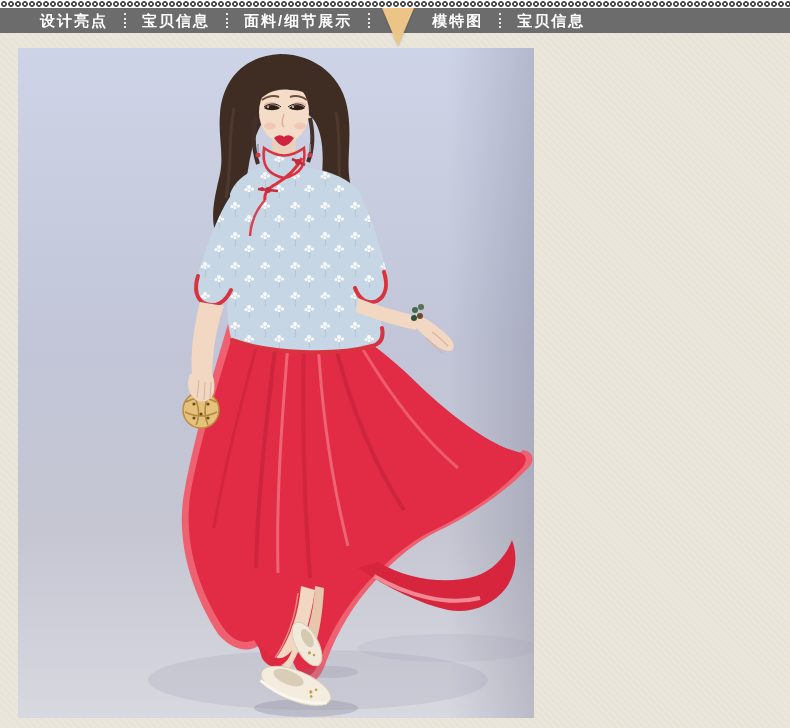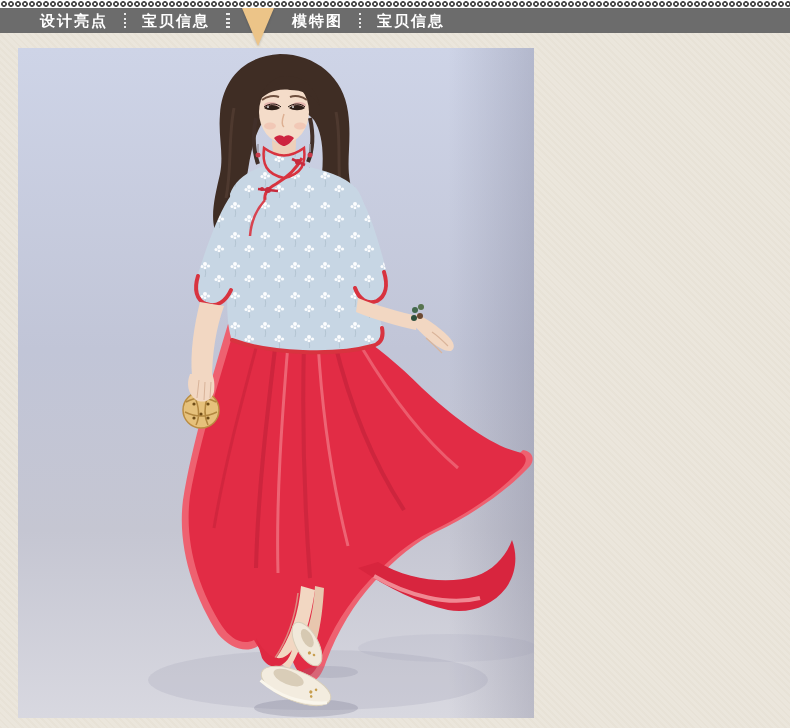--- a/index.html
+++ b/index.html
@@ -48,20 +48,21 @@
 </head>
 <body>
 
 <div class="chain"></div>
 
 <nav class="nav">
   <a class="tab">设计亮点</a>
   <span class="divider"></span>
   <a class="tab">宝贝信息</a>
   <span class="divider"></span>
+  <a class="tab">面料/细节展示</a>
   <span class="divider"></span>
   <span class="arrow-slot">
     <span class="arrow"></span>
   </span>
   <a class="tab">模特图</a>
   <span class="divider"></span>
   <a class="tab">宝贝信息</a>
 </nav>
 
 <div class="content">

